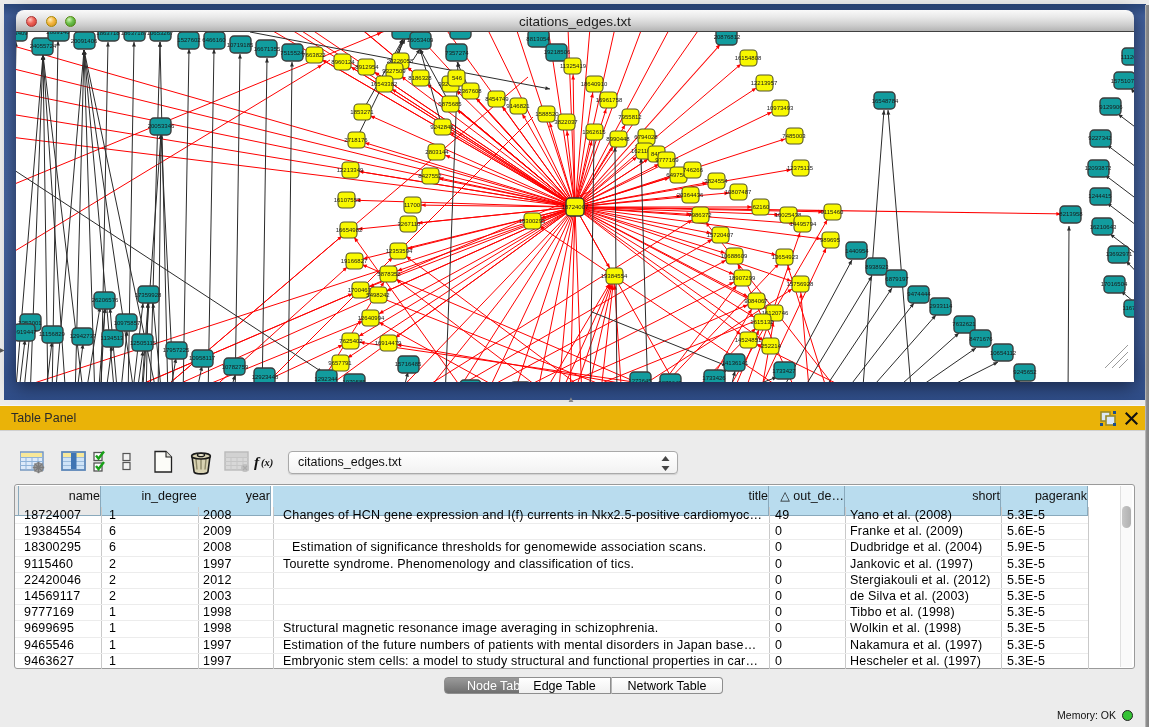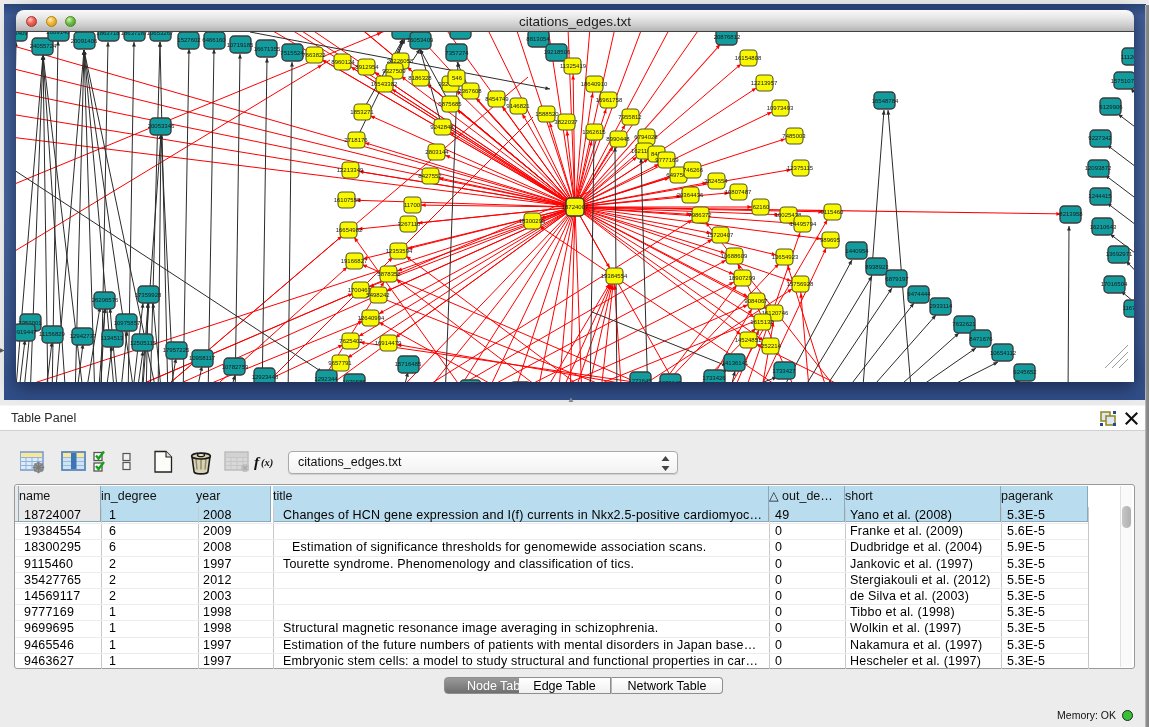--- a/index.html
+++ b/index.html
@@ -8,27 +8,27 @@
 #rstrip{position:absolute;left:1145px;top:5px;width:4px;height:722px;
   background:linear-gradient(90deg,#c9c9c9 0,#8c8c8c 40%,#838383 100%)}
 #win{position:absolute;left:16px;top:10px;width:1118px;height:372px;
   border-radius:8px 8px 0 0;box-shadow:0 4px 18px rgba(0,0,10,.55)}
 #titlebar{position:absolute;left:0;top:0;width:1118px;height:22px;border-radius:8px 8px 0 0;
   background:linear-gradient(180deg,#fafafa 0,#e8e8e8 35%,#cfcfcf 70%,#b4b4b4 100%);
   border-bottom:1px solid #404040}
 #titlebar .t{position:absolute;left:0;right:0;top:3.5px;text-align:center;font-size:13.5px;color:#1c1c1c}
 .light{position:absolute;top:5.5px;width:11px;height:11px;border-radius:50%}
 #canvas{position:absolute;left:0;top:22px;width:1118px;height:350px;background:#fff;overflow:hidden}
-#tpanelbar{position:absolute;left:0;top:405px;width:1145px;height:26px;background:#ffffff;
+#tpanelbar{position:absolute;left:0;top:405px;width:1145px;height:26px;background:#eab308;
   border-top:1px solid #f5f5f5;border-bottom:1px solid #d0d0d0}
 #tpanelbar .t{position:absolute;left:11px;top:5px;font-size:12.5px;color:#2a2a2a}
 #tbl{position:absolute;left:14px;top:484px;width:1121px;height:185px;background:#fff;
   border:1px solid #9a9a9a;border-radius:3px}
-.hcell{position:absolute;top:486px;height:36px;background:#b9dcee;border-right:1px solid #89a9bc;
-  border-bottom:1px solid #89a9bc;font-size:12.5px;color:#111;text-align:left;line-height:21px;overflow:hidden}
+.hcell{position:absolute;top:486px;height:30px;background:#b9dcee;border-right:1px solid #89a9bc;
+  border-bottom:1px solid #89a9bc;font-size:12.5px;color:#111;text-align:right;line-height:21px;overflow:hidden}
 .trow{position:absolute;left:0;width:1100px;height:16.2px;font-size:12.5px;color:#000}
 .trow span{position:absolute;top:1px;white-space:nowrap;letter-spacing:0.2px}
 .vline{position:absolute;top:507px;height:162px;width:1px;background:#c9c9c9}
 .hline{position:absolute;left:15px;width:1073px;height:1px;background:#ececec}
 #tabs{position:absolute;left:428px;top:677px;height:17px;font-size:12.5px}
 .seg{position:absolute;top:0;height:17px;line-height:16px;text-align:center;border:1px solid #8e8e8e}
 #memok{position:absolute;right:33px;top:709px;font-size:10.5px;color:#111}
 #gdot{position:absolute;left:1122px;top:710px;width:11px;height:11px;border-radius:50%;
   background:#35c335;border:1px solid #222}
 </style></head><body>
@@ -919,21 +919,21 @@
 <div class="trow" style="top:555.6px">
     <span style="left:24px">9115460</span>
     <span style="left:109px">2</span>
     <span style="left:203px">1997</span>
     <span style="left:283px;width:482px;overflow:hidden;white-space:nowrap">Tourette syndrome. Phenomenology and classification of tics.</span>
     <span style="left:775px">0</span>
     <span style="left:850px">Jankovic et al. (1997)</span>
     <span style="left:1007px">5.3E-5</span>
   </div>
 <div class="trow" style="top:571.8px">
-    <span style="left:24px">35427765</span>
+    <span style="left:24px">22420046</span>
     <span style="left:109px">2</span>
     <span style="left:203px">2012</span>
     <span style="left:775px">0</span>
     <span style="left:850px">Stergiakouli et al. (2012)</span>
     <span style="left:1007px">5.5E-5</span>
   </div>
 <div class="trow" style="top:588.0px">
     <span style="left:24px">14569117</span>
     <span style="left:109px">2</span>
     <span style="left:203px">2003</span>
@@ -948,21 +948,21 @@
     <span style="left:775px">0</span>
     <span style="left:850px">Tibbo et al. (1998)</span>
     <span style="left:1007px">5.3E-5</span>
   </div>
 <div class="trow" style="top:620.4px">
     <span style="left:24px">9699695</span>
     <span style="left:109px">1</span>
     <span style="left:203px">1998</span>
     <span style="left:283px;width:482px;overflow:hidden;white-space:nowrap">Structural magnetic resonance image averaging in schizophrenia.</span>
     <span style="left:775px">0</span>
-    <span style="left:850px">Wolkin et al. (1997)</span>
+    <span style="left:850px">Wolkin et al. (1998)</span>
     <span style="left:1007px">5.3E-5</span>
   </div>
 <div class="trow" style="top:636.6px">
     <span style="left:24px">9465546</span>
     <span style="left:109px">1</span>
     <span style="left:203px">1997</span>
     <span style="left:283px;width:482px;overflow:hidden;white-space:nowrap">Estimation of the future numbers of patients with mental disorders in Japan base…</span>
     <span style="left:775px">0</span>
     <span style="left:850px">Nakamura et al. (1997)</span>
     <span style="left:1007px">5.3E-5</span>

